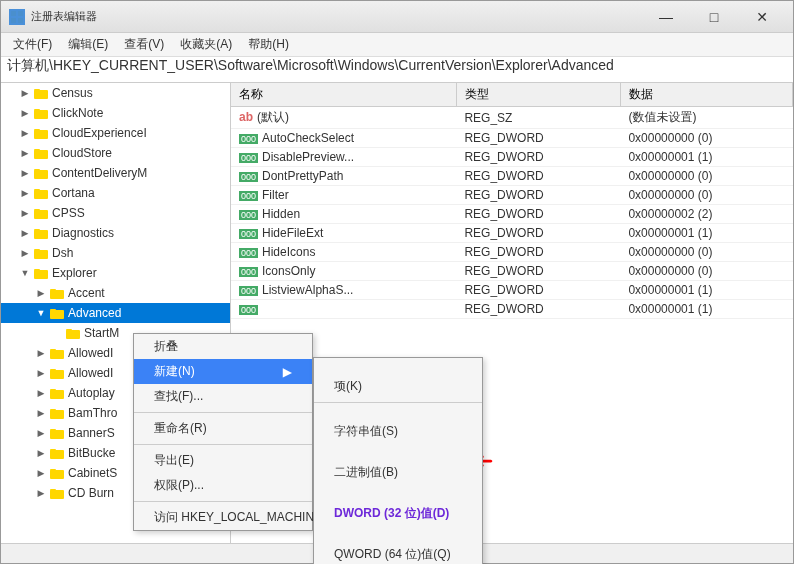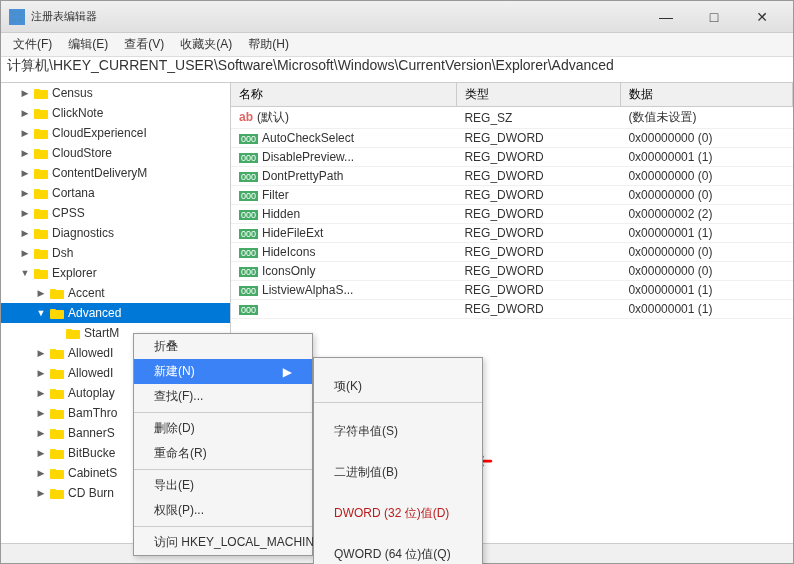--- a/index.html
+++ b/index.html
@@ -211,21 +211,21 @@
       z-index: 101;
       pointer-events: auto;
     }
     .sub-item {
       padding: 4px 20px;
       cursor: pointer;
       color: #333;
       white-space: nowrap;
       margin-top: 16px;
     }
-    .sub-item.dword-highlight { color: #b91c1c; font-weight: normal; }
+    .sub-item.dword-highlight { color: #6d28d9; font-weight: bold; }
     .status-bar {
       height: 20px;
       background: #f0f0f0;
       border-top: 1px solid #ccc;
       display: flex;
       align-items: center;
       padding: 0 4px;
       font-size: 11px;
       color: #555;
       flex-shrink: 0;
@@ -581,21 +581,20 @@
 <div class="context-overlay">
 
   <div class="context-menu">
     <div class="ctx-item">折叠</div>
     <div class="ctx-item highlighted ctx-item-with-arrow">
       <span>新建(N)</span>
       <span>▶</span>
     </div>
     <div class="ctx-item">查找(F)...</div>
     <div class="ctx-separator"></div>
-    <div class="ctx-item">删除(D)</div>
     <div class="ctx-item">重命名(R)</div>
     <div class="ctx-separator"></div>
     <div class="ctx-item">导出(E)</div>
     <div class="ctx-item">权限(P)...</div>
     <div class="ctx-separator"></div>
     <div class="ctx-item">访问 HKEY_LOCAL_MACHINE(T)</div>
   </div>
 
   <div class="submenu">
     <div class="sub-item">项(K)</div>

